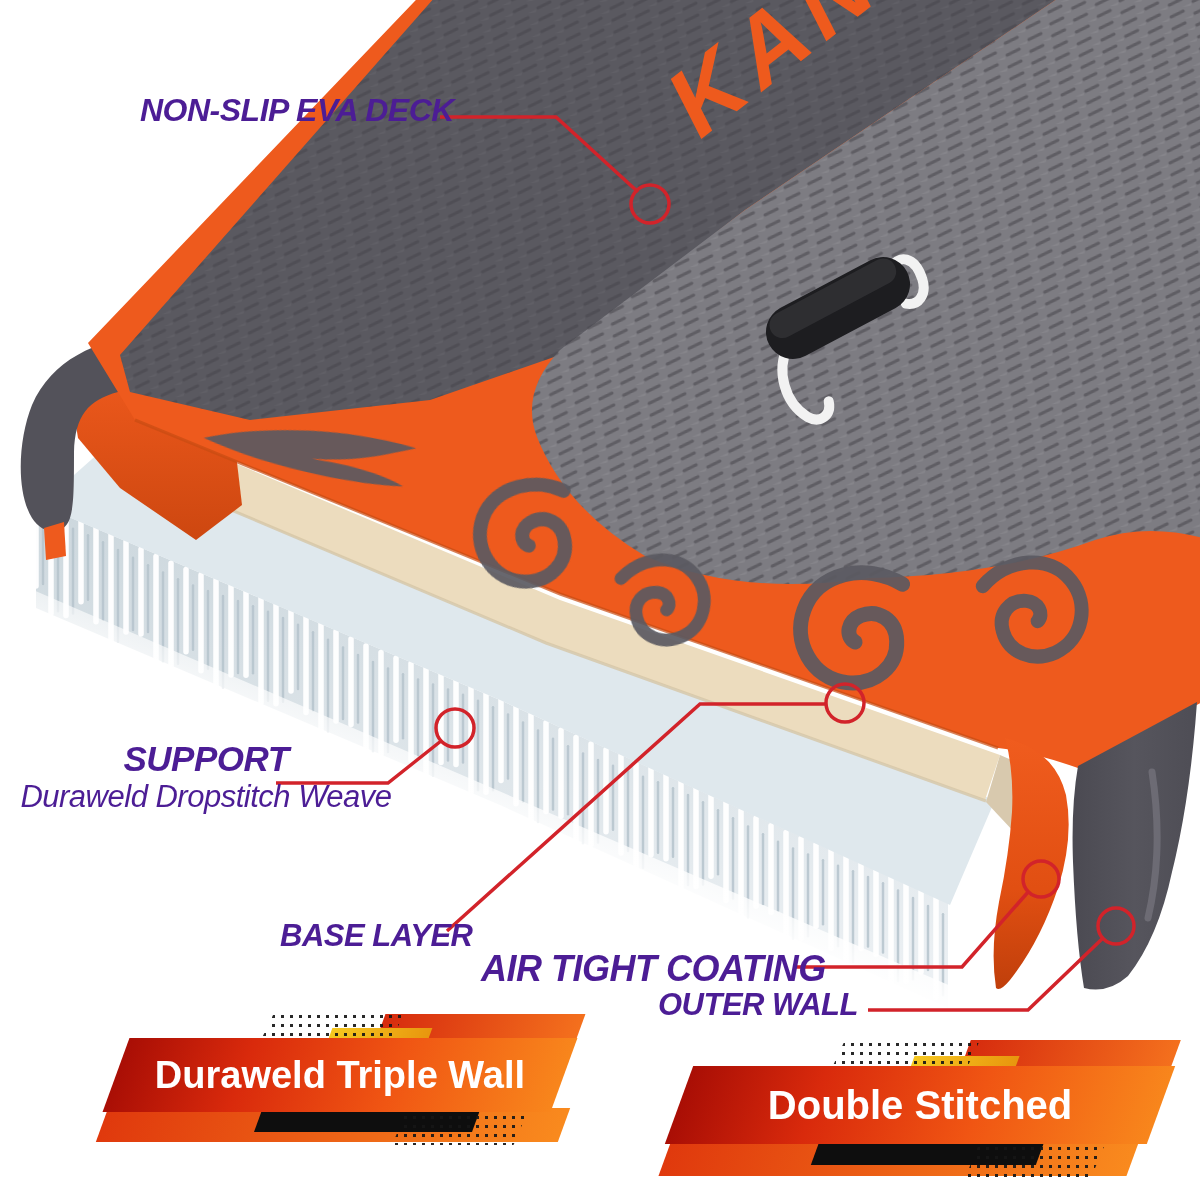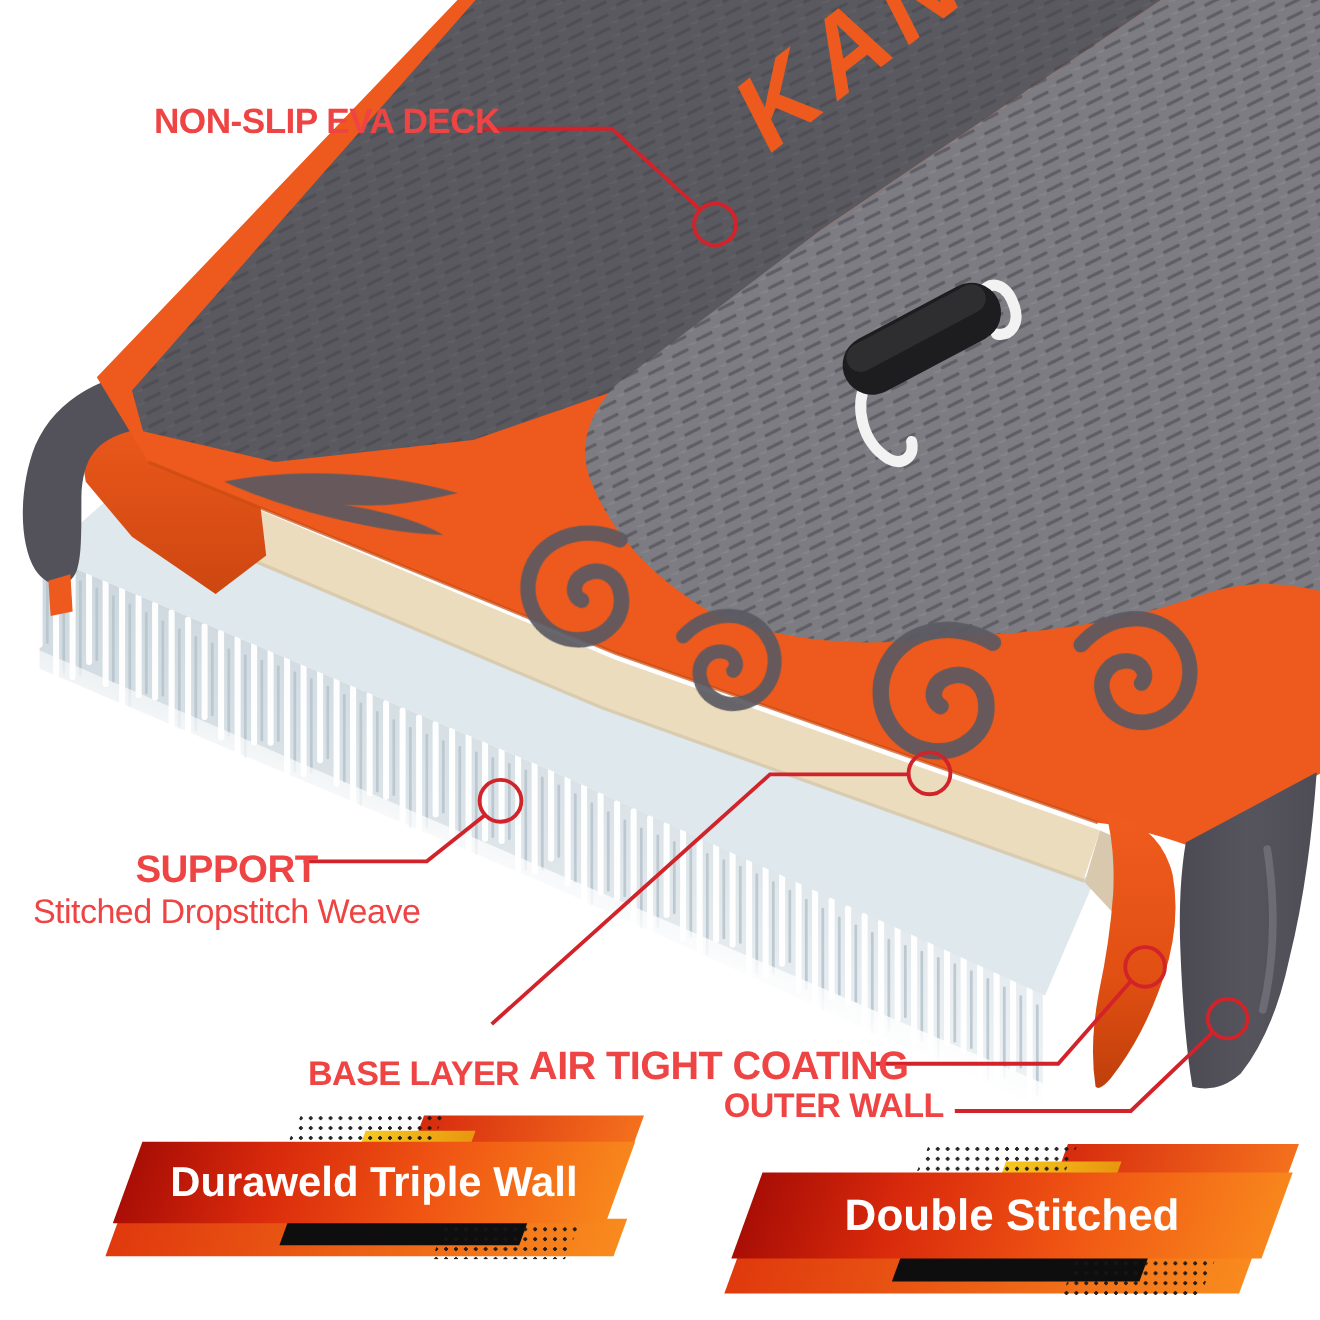--- a/index.html
+++ b/index.html
@@ -1,24 +1,24 @@
 <!DOCTYPE html>
 <html><head>
 <meta charset="utf-8">
 <style>
   html,body{margin:0;padding:0;background:#ffffff;}
   #stage{position:relative;width:1200px;height:1200px;overflow:hidden;background:#ffffff;
          font-family:"Liberation Sans",sans-serif;}
   #scene{position:absolute;left:0;top:0;width:1200px;height:1200px;}
 
-  .callout{position:absolute;color:#ef4444;font-weight:bold;letter-spacing:-0.5px;line-height:1.06;}
+  .callout{position:absolute;color:#4c1d95;font-weight:bold;letter-spacing:-0.5px;line-height:1.06;font-style:italic;}
   .co-eva{left:140px;top:94px;font-size:32px;}
-  .co-support{left:0px;top:740px;width:412px;text-align:center;font-size:35px;margin-top:32px;}
+  .co-support{left:0px;top:740px;width:412px;text-align:center;font-size:35px;}
   .co-support .sub{font-weight:normal;font-size:31px;letter-spacing:-0.5px;margin-top:4px;}
-  .co-base{left:280px;top:960px;font-size:31px;}
+  .co-base{left:280px;top:920px;font-size:31px;}
   .co-air{left:481px;top:950px;font-size:36px;}
   .co-outer{left:658px;top:989px;font-size:31px;}
 
   .banner{position:absolute;}
   .banner .piece{position:absolute;transform:skewX(-20deg);}
   .banner .main{display:flex;align-items:center;justify-content:center;
     background:linear-gradient(90deg,#a90e05 0%,#d92a0c 28%,#f05513 62%,#f8861c 100%);
     color:#ffffff;font-weight:bold;}
   .banner .main span{transform:skewX(20deg);display:block;white-space:nowrap;}
   .banner .topred{background:linear-gradient(90deg,#d62b0e,#f4701d);}
@@ -282,21 +282,21 @@
     <circle cx="1041" cy="879" r="18"></circle>
     <path d="M868,1010 H1028 L1103,938"></path>
     <circle cx="1116" cy="926" r="18"></circle>
   </g>
 </svg>
 
 <div class="callout co-eva">NON-SLIP EVA DECK</div>
 
 <div class="callout co-support">
   <div>SUPPORT</div>
-  <div class="sub">Stitched Dropstitch Weave</div>
+  <div class="sub">Duraweld Dropstitch Weave</div>
 </div>
 
 <div class="callout co-base">BASE LAYER</div>
 <div class="callout co-air">AIR TIGHT COATING</div>
 <div class="callout co-outer">OUTER WALL</div>
 
 <div class="banner b1">
   <div class="piece topred"></div>
   <div class="piece yellow"></div>
   <div class="piece bstrip"></div>

